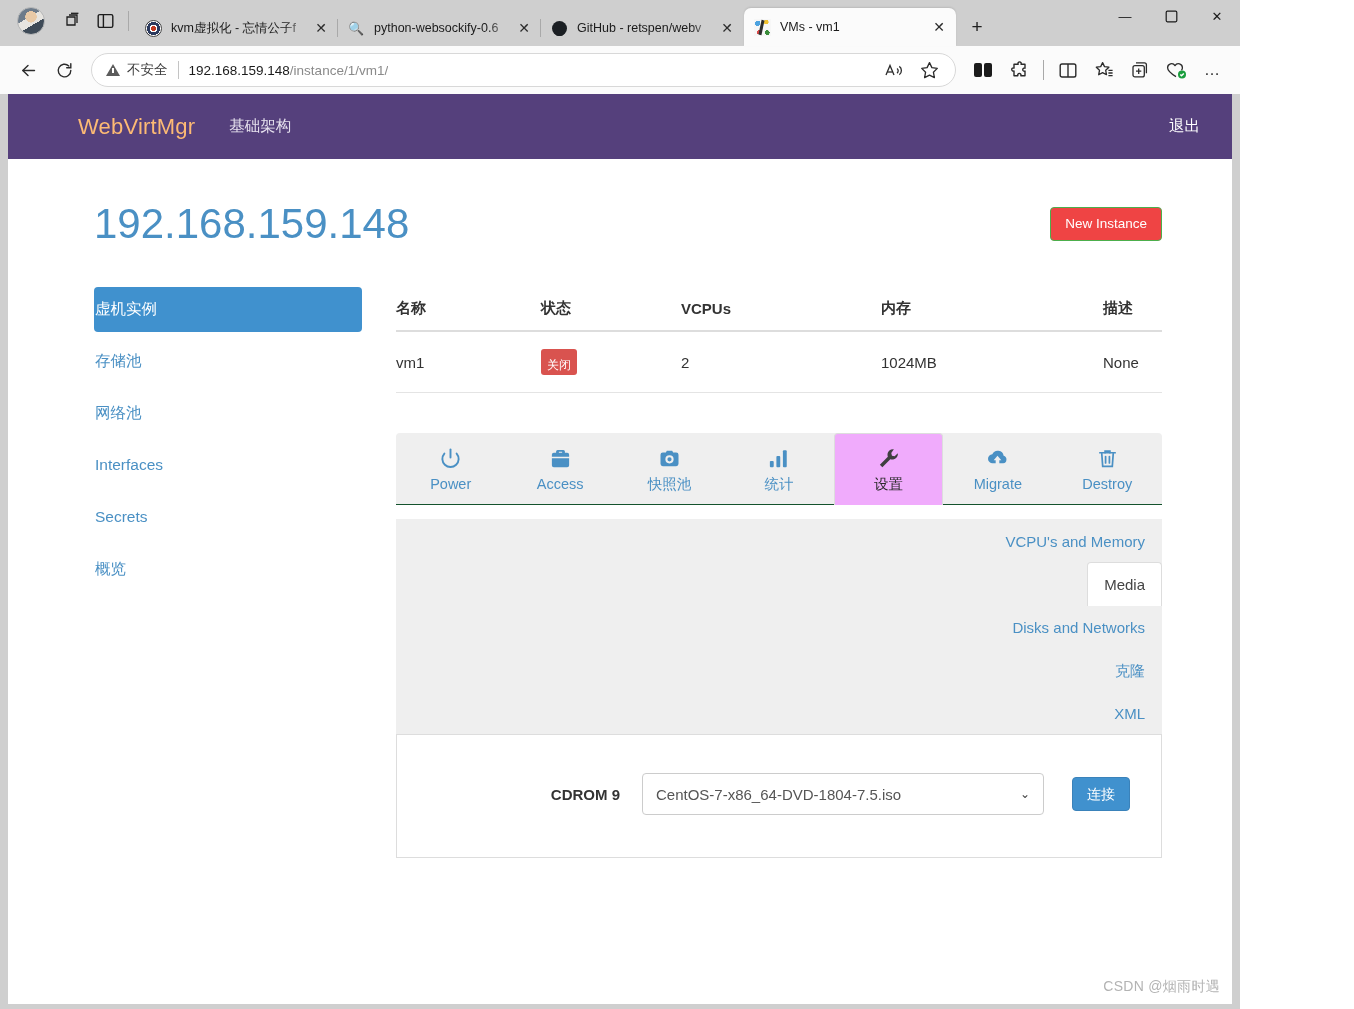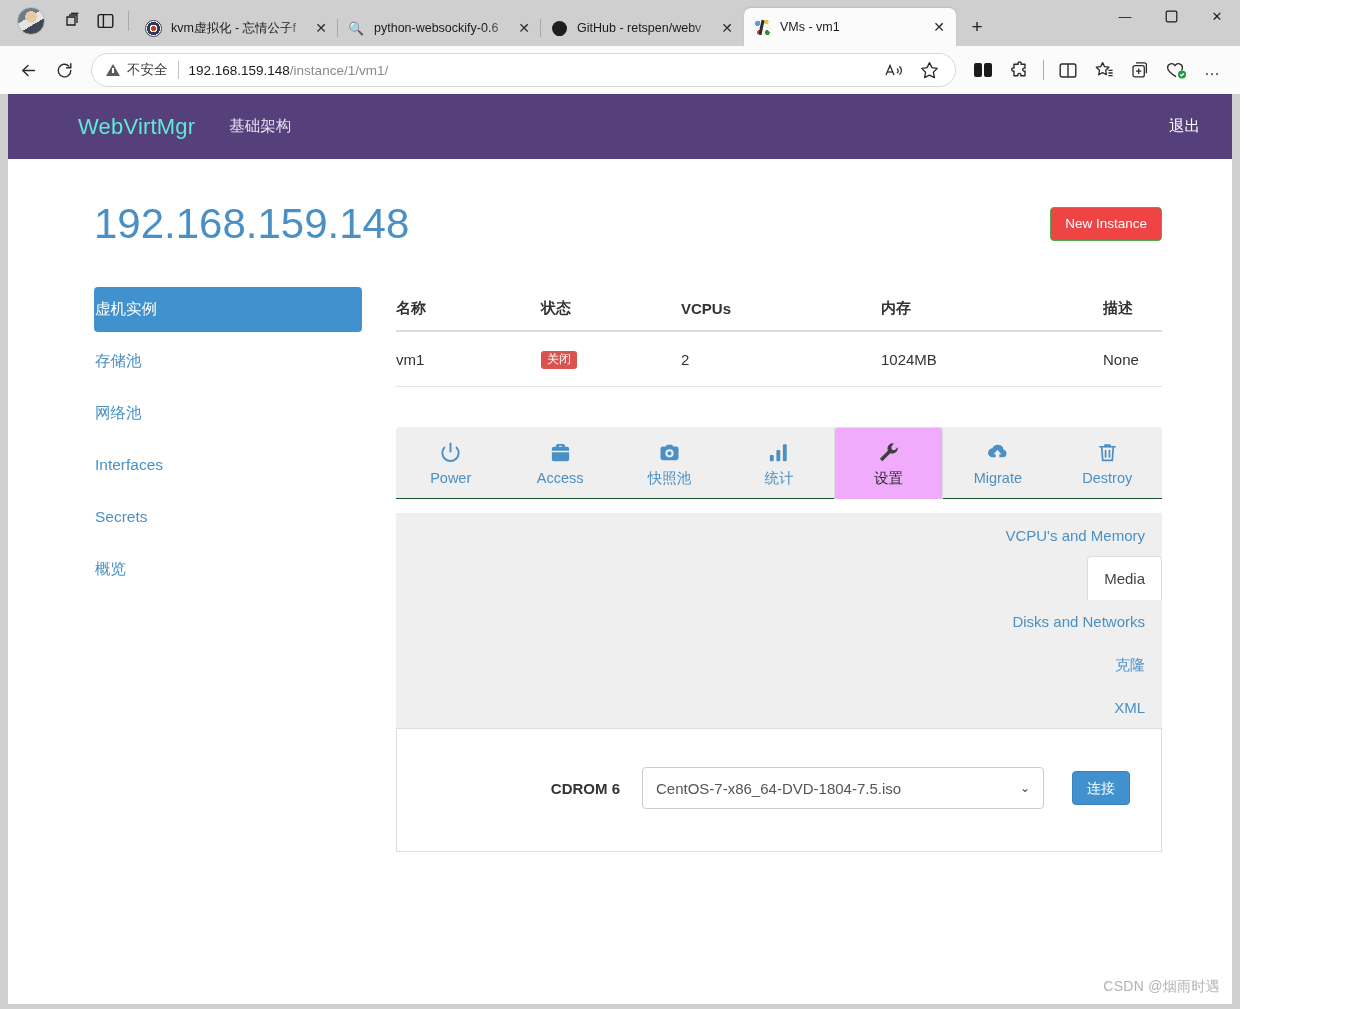--- a/index.html
+++ b/index.html
@@ -245,21 +245,21 @@
   .navbar {
     height: 65px;
     background: #55407c;
     display: flex;
     align-items: center;
     padding: 0 32px 0 70px;
     color: #fff;
   }
   .brand {
     font-size: 22px;
-    color: #5eead4;
+    color: #fdba74;
     letter-spacing: .2px;
     margin-right: 34px;
   }
   .nav-link { font-size: 15.5px; color: #e6e1ee; }
   .nav-right { margin-left: auto; font-size: 15.5px; color: #ffffff; }
 
   .container {
     padding: 0 70px;
   }
   .page-head {
@@ -330,21 +330,21 @@
   }
   .col-name { width: 145px; }
   .col-state { width: 140px; }
   .col-vcpu { width: 200px; }
   .col-mem { width: 222px; }
   .badge-danger {
     display: inline-block;
     background: #d9534f;
     color: #fff;
     font-size: 12px;
-    padding: 2px 6px 4px;
+    padding: 10px 6px 4px;
     border-radius: 3px;
     line-height: 1;
   }
 
   
   .acttabs {
     display: flex;
     margin-top: 40px;
     border-bottom: 1px solid #14532d;
     background: #efefef;
@@ -715,21 +715,21 @@
             <div class="subtabs">
               <div class="subtab">VCPU's and Memory</div>
               <div class="subtab active">Media</div>
               <div class="subtab">Disks and Networks</div>
               <div class="subtab">克隆</div>
               <div class="subtab">XML</div>
             </div>
 
             <div class="panel">
               <div class="form-row">
-                <div class="form-label">CDROM 6</div>
+                <div class="form-label">CDROM 9</div>
                 <div class="selectbox">
                   <span>CentOS-7-x86_64-DVD-1804-7.5.iso</span>
                   <span class="chev">⌄</span>
                 </div>
                 <button class="btn-connect">连接</button>
               </div>
             </div>
 
           </div>
         </div>

